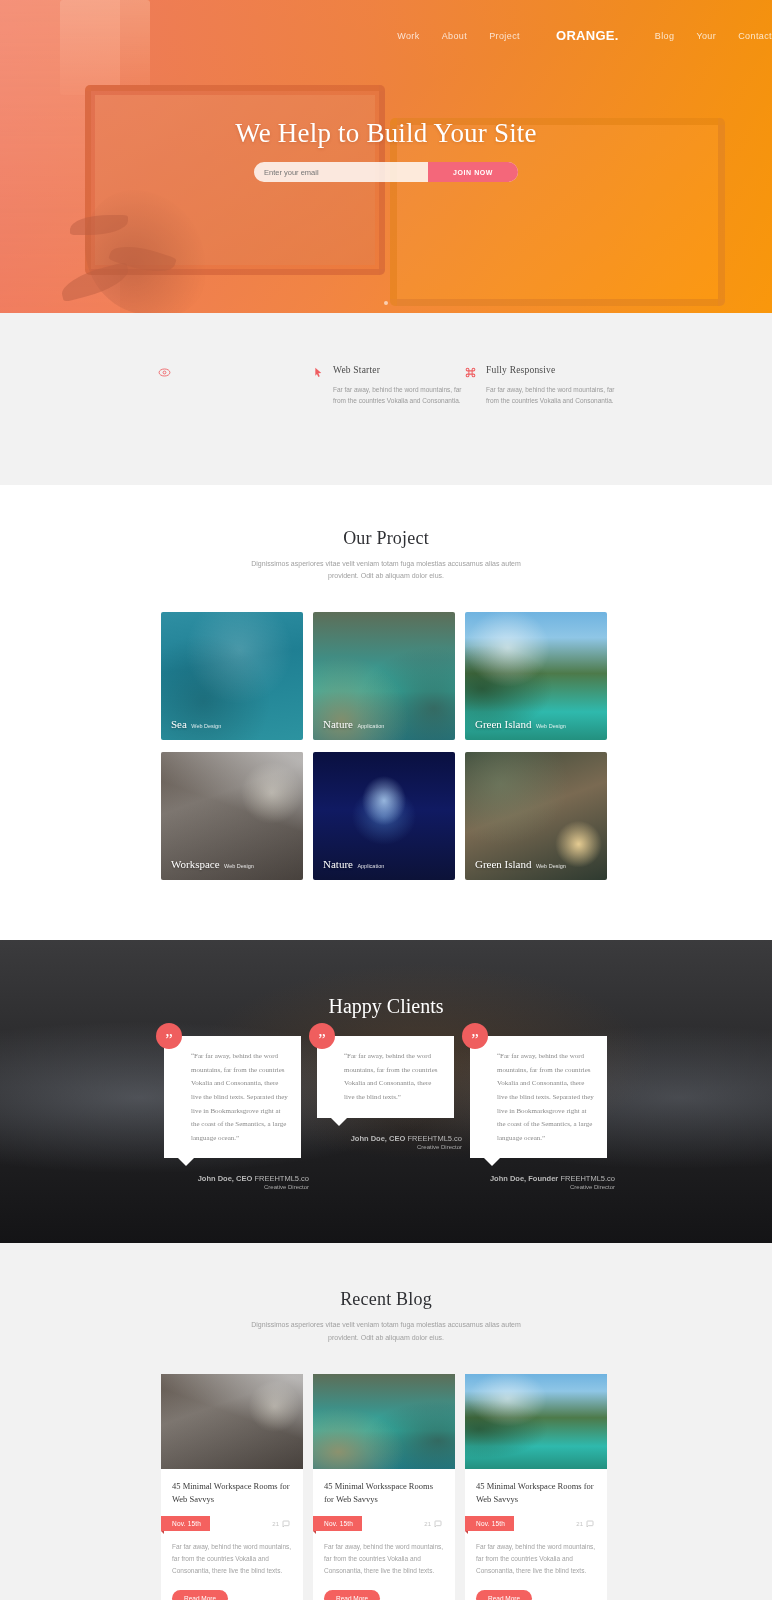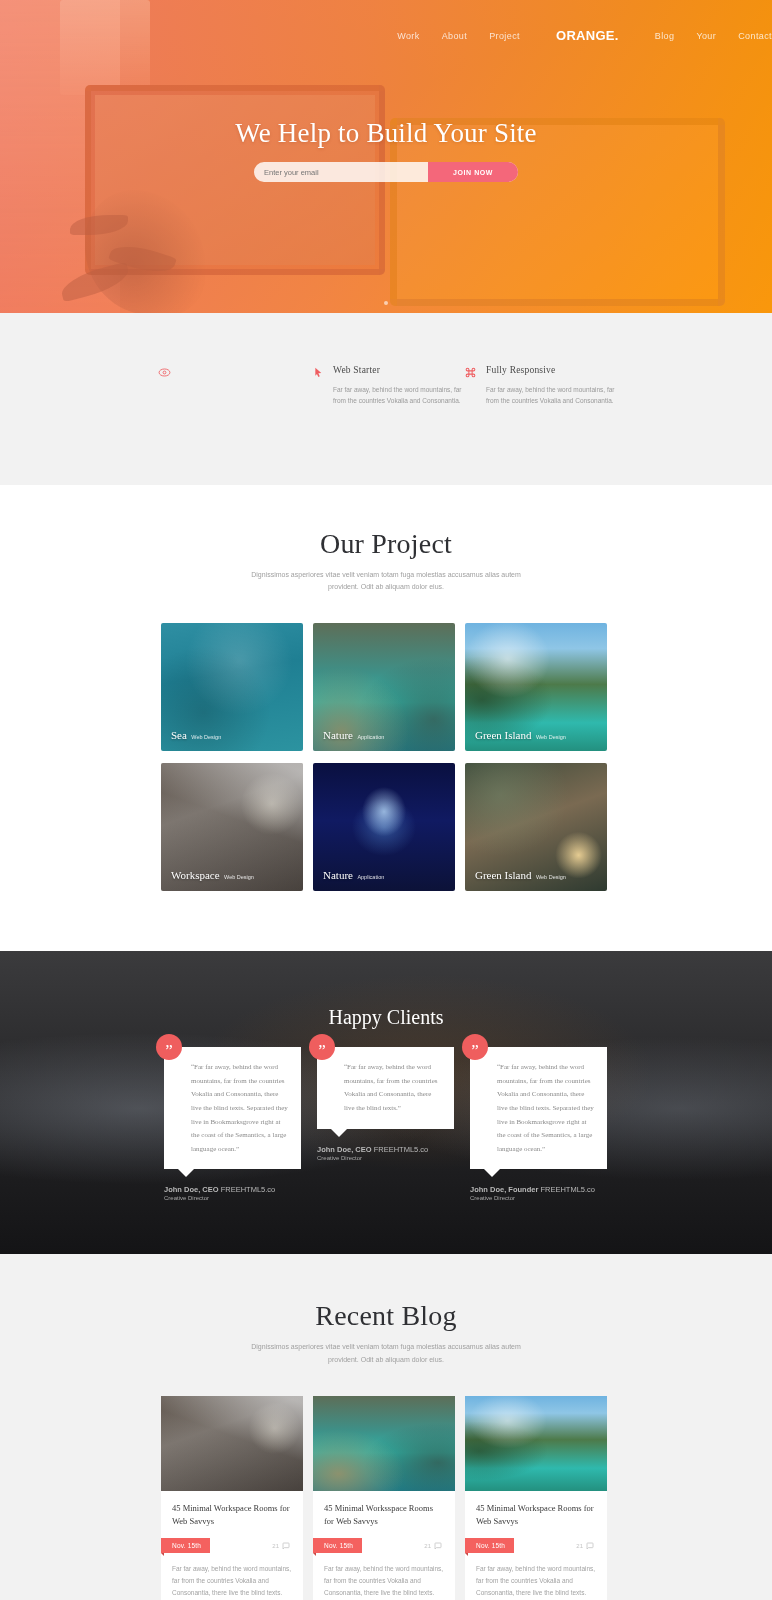--- a/index.html
+++ b/index.html
@@ -131,21 +131,21 @@
   }
   .feat p {
     margin-top:9px; font-size:6.5px; line-height:1.75; color:#9a9a9a;
   }
 
   
   .sec-head { text-align:center; }
   .sec-head h2 {
     font-family:"Liberation Serif", serif;
     font-weight:normal;
-    font-size:28px; color:#2f3034; letter-spacing:.2px;
+    font-size:18px; color:#2f3034; letter-spacing:.2px;
   }
   .sec-head p {
     margin:9px auto 0; width:300px;
     font-size:7px; line-height:1.8; color:#a0a0a0;
   }
 
   .projects { background:#fff; padding:43px 0 60px; }
   .grid {
     width:450px; margin:29px auto 0;
     display:grid; grid-template-columns:repeat(3,142px);
@@ -231,21 +231,21 @@
     border-top:8px solid #fff;
   }
   .qbadge {
     position:absolute; left:0; top:-13px; z-index:4;
     width:26px; height:26px; border-radius:50%;
     background:#ef5e5e; color:#fff;
     display:flex; align-items:center; justify-content:center;
     font-family:"Liberation Serif", serif; font-size:17px; line-height:0;
     padding-top:8px;
   }
-  .tmeta { margin:16px 0 0 8px; }
+  .tmeta { margin:16px 0 0 8px;text-align:right; }
   .tmeta .n { font-size:7.5px; font-weight:bold; color:#fff; }
   .tmeta .n span { font-weight:normal; color:#b9b9b9; }
   .tmeta .r { font-size:6px; color:#a8a8a8; margin-top:1px; }
 
   
   .blog { background:#f2f2f2; padding:46px 0 40px; }
   .bgrid {
     width:450px; margin:30px auto 0;
     display:grid; grid-template-columns:repeat(3,142px); gap:10px;
   }

